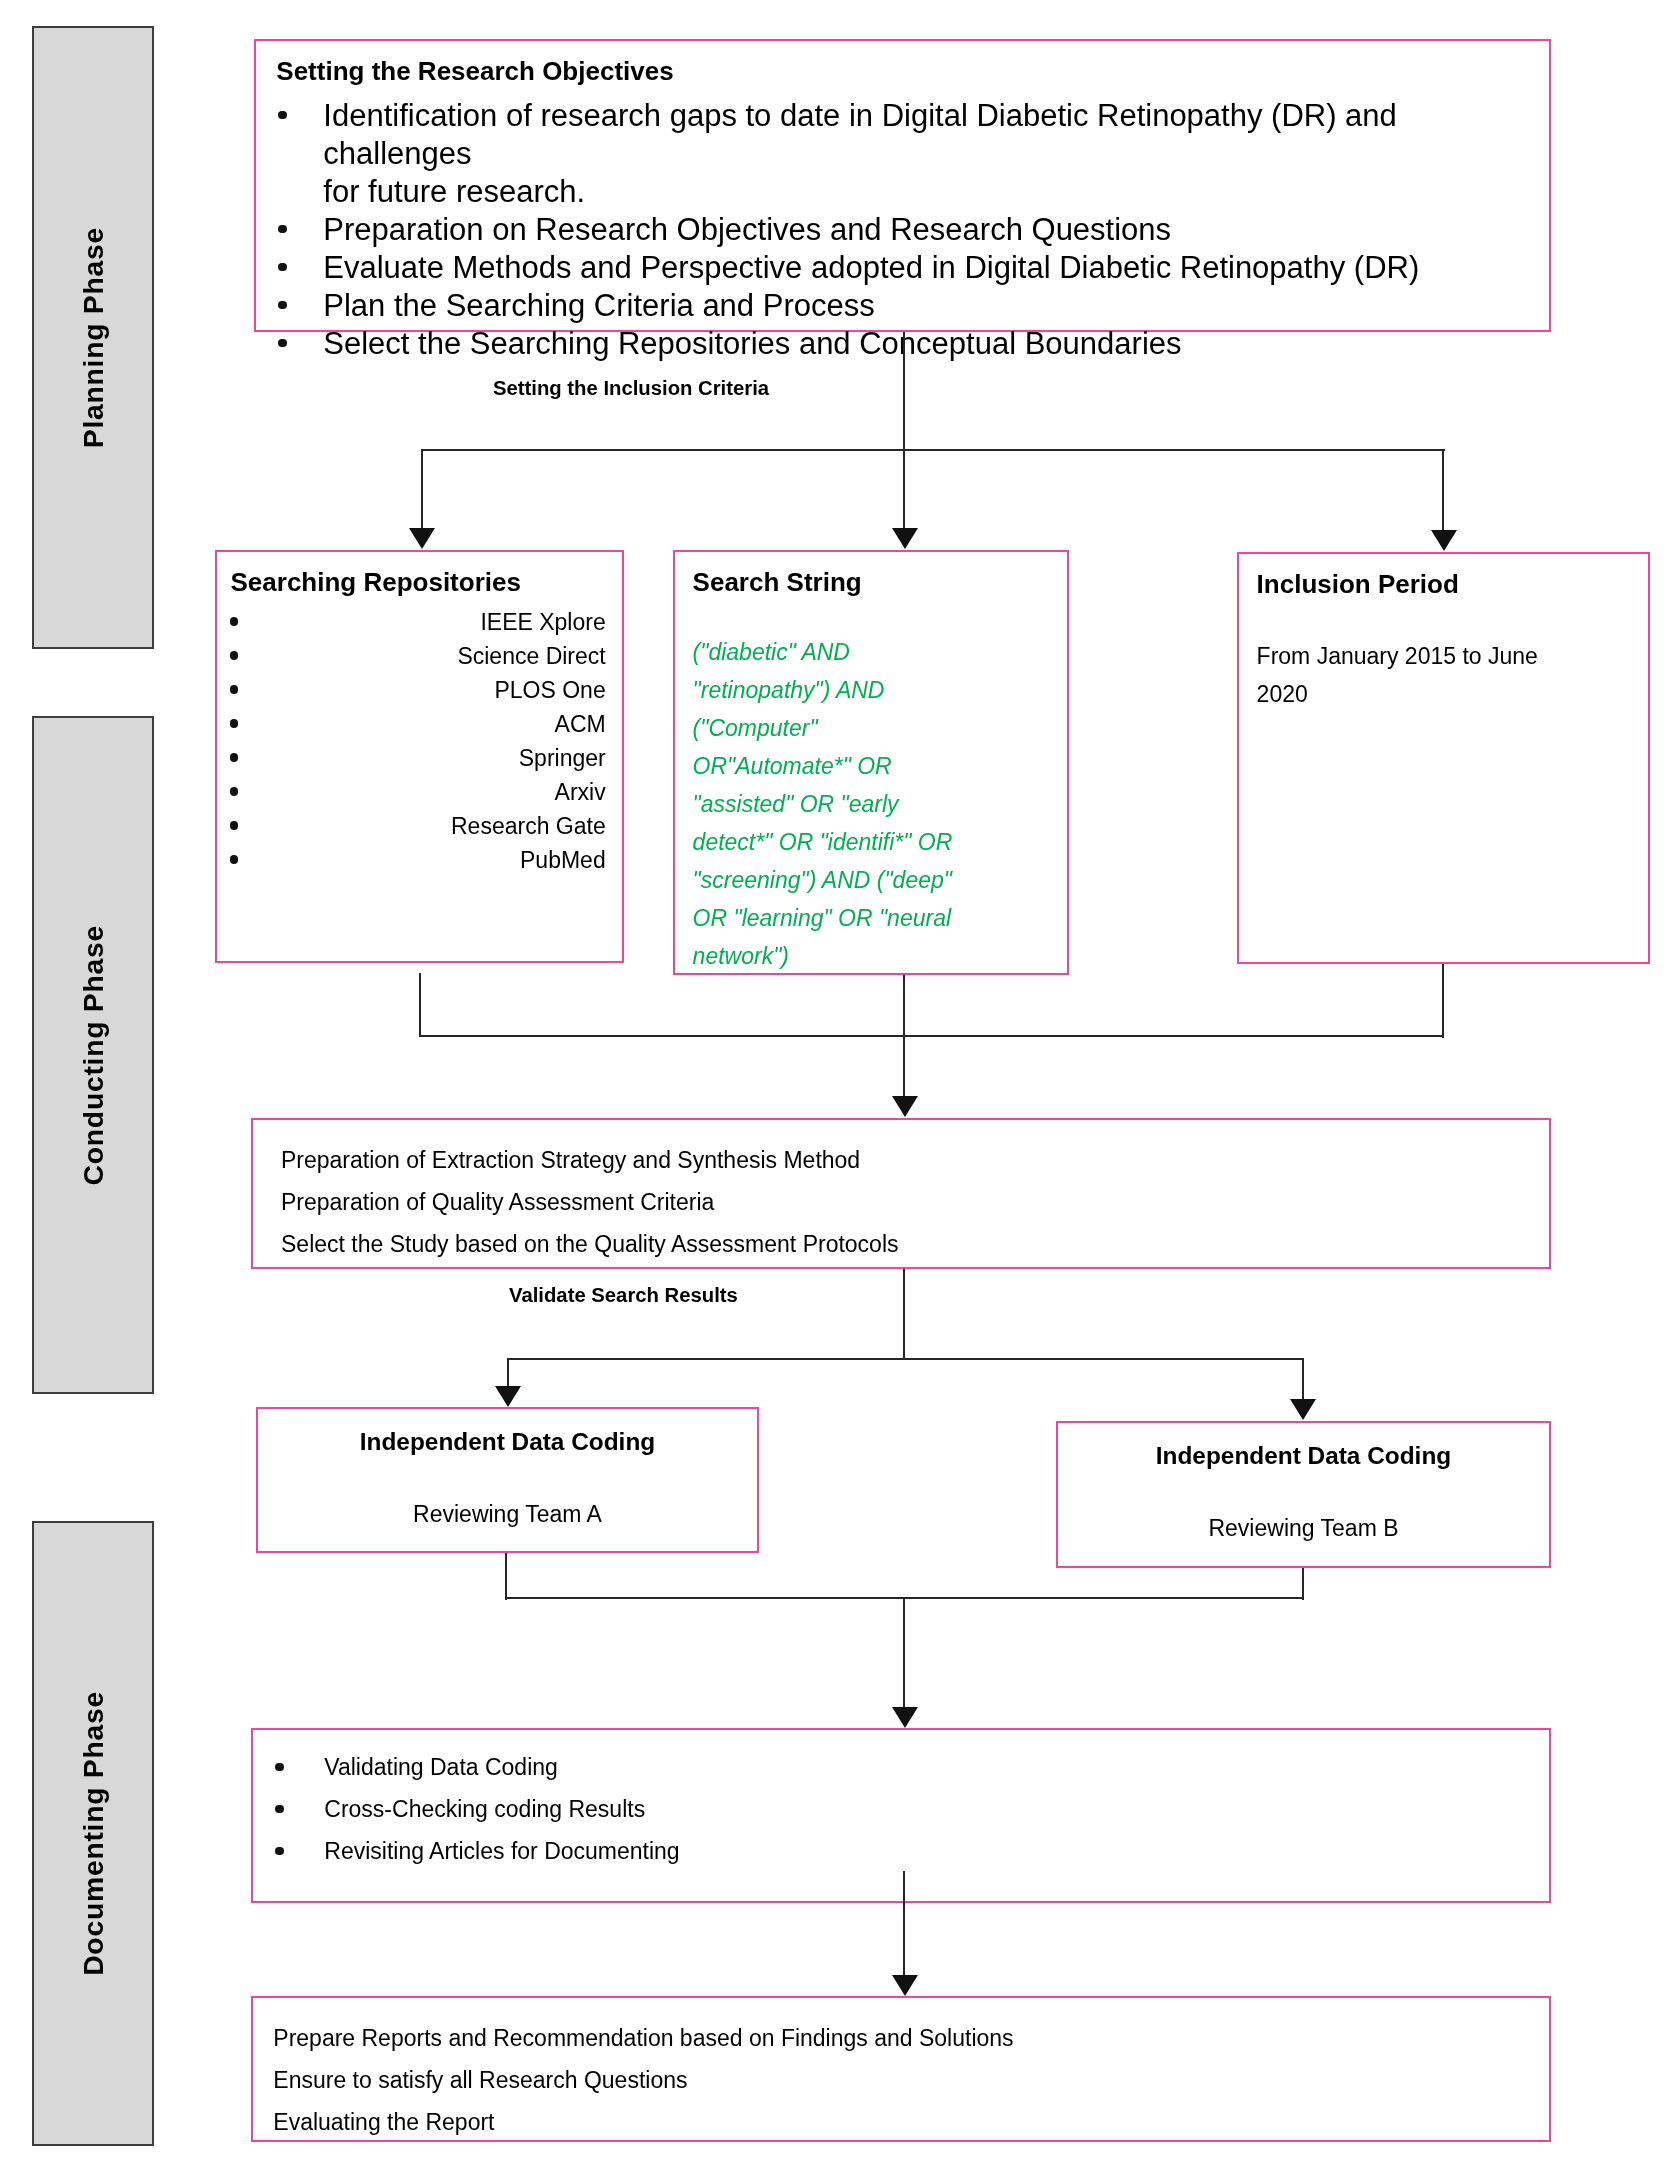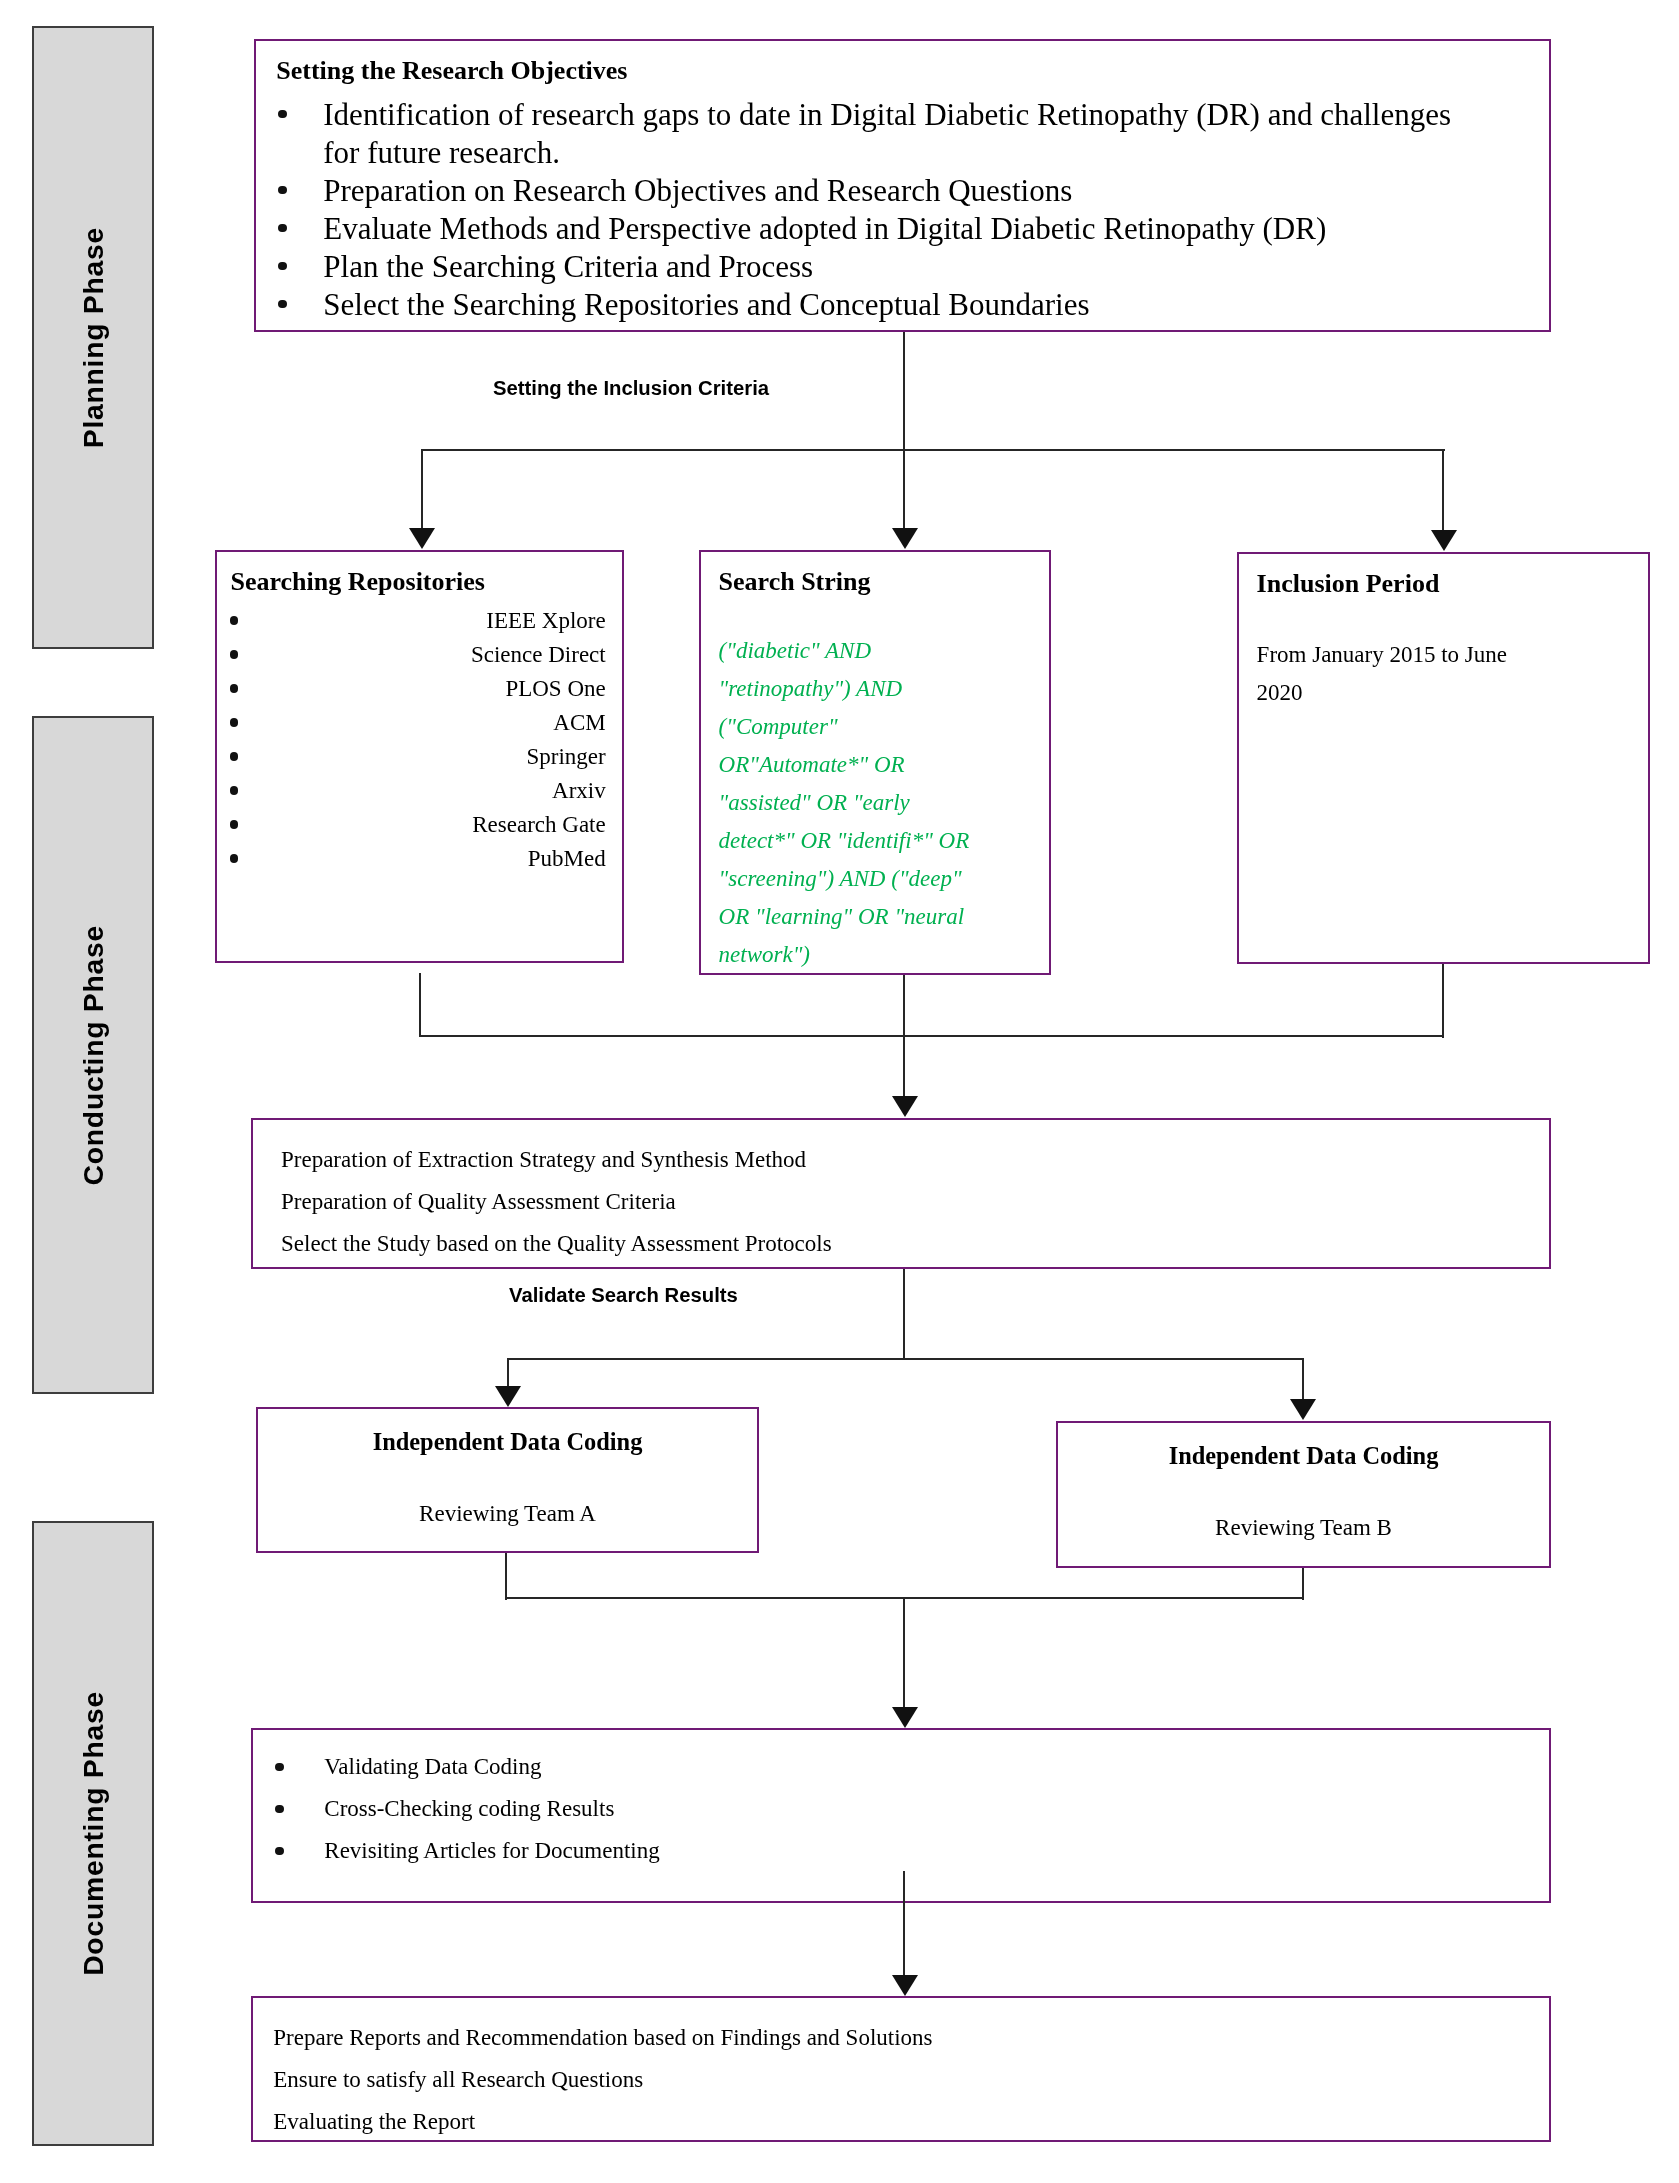--- a/index.html
+++ b/index.html
@@ -12,23 +12,22 @@
     position:absolute; left:32px; width:122px;
     background:#d8d8d8; border:2.7px solid #3d3d3d; box-sizing:border-box;
     display:flex; align-items:center; justify-content:center;
   }
   .phase span {
     writing-mode:vertical-rl; transform:rotate(180deg);
     font-weight:bold; font-size:28.4px; letter-spacing:0.7px; white-space:nowrap;
   }
   
   .box {
-    position:absolute; background:#fff; border:2px solid #701a75;
+    position:absolute; background:#fff; border:2px solid #ec4899;
     box-sizing:border-box;
-    font-family:Liberation Serif, serif;
   }
   .box-title { font-weight:bold; font-size:26px; }
   .body-text { font-size:23px; }
   
   .objectives { padding:15px 24.4px 0 20.3px; }
   .objectives .box-title { margin-bottom:9.5px; }
   ul.blist { list-style:none; margin:0; padding:0 0 0 47px; }
   ul.blist li {
     position:relative; font-size:31px; line-height:38px; white-space:pre-line;
   }
@@ -127,21 +126,21 @@
       <li>Science Direct</li>
       <li>PLOS One</li>
       <li>ACM</li>
       <li>Springer</li>
       <li>Arxiv</li>
       <li>Research Gate</li>
       <li>PubMed</li>
     </ul>
   </div>
 
-  <div class="box searchstring" style="left:699px; top:550px; width:352px; height:425px;">
+  <div class="box searchstring" style="left:673px; top:550px; width:396px; height:425px;">
     <div class="box-title">Search String</div>
     <div class="query" style="color:#00B050;">("diabetic" AND
 "retinopathy") AND
 ("Computer"
 OR"Automate*" OR
 "assisted" OR "early
 detect*" OR "identifi*" OR
 "screening") AND ("deep"
 OR "learning" OR "neural
 network")</div>

